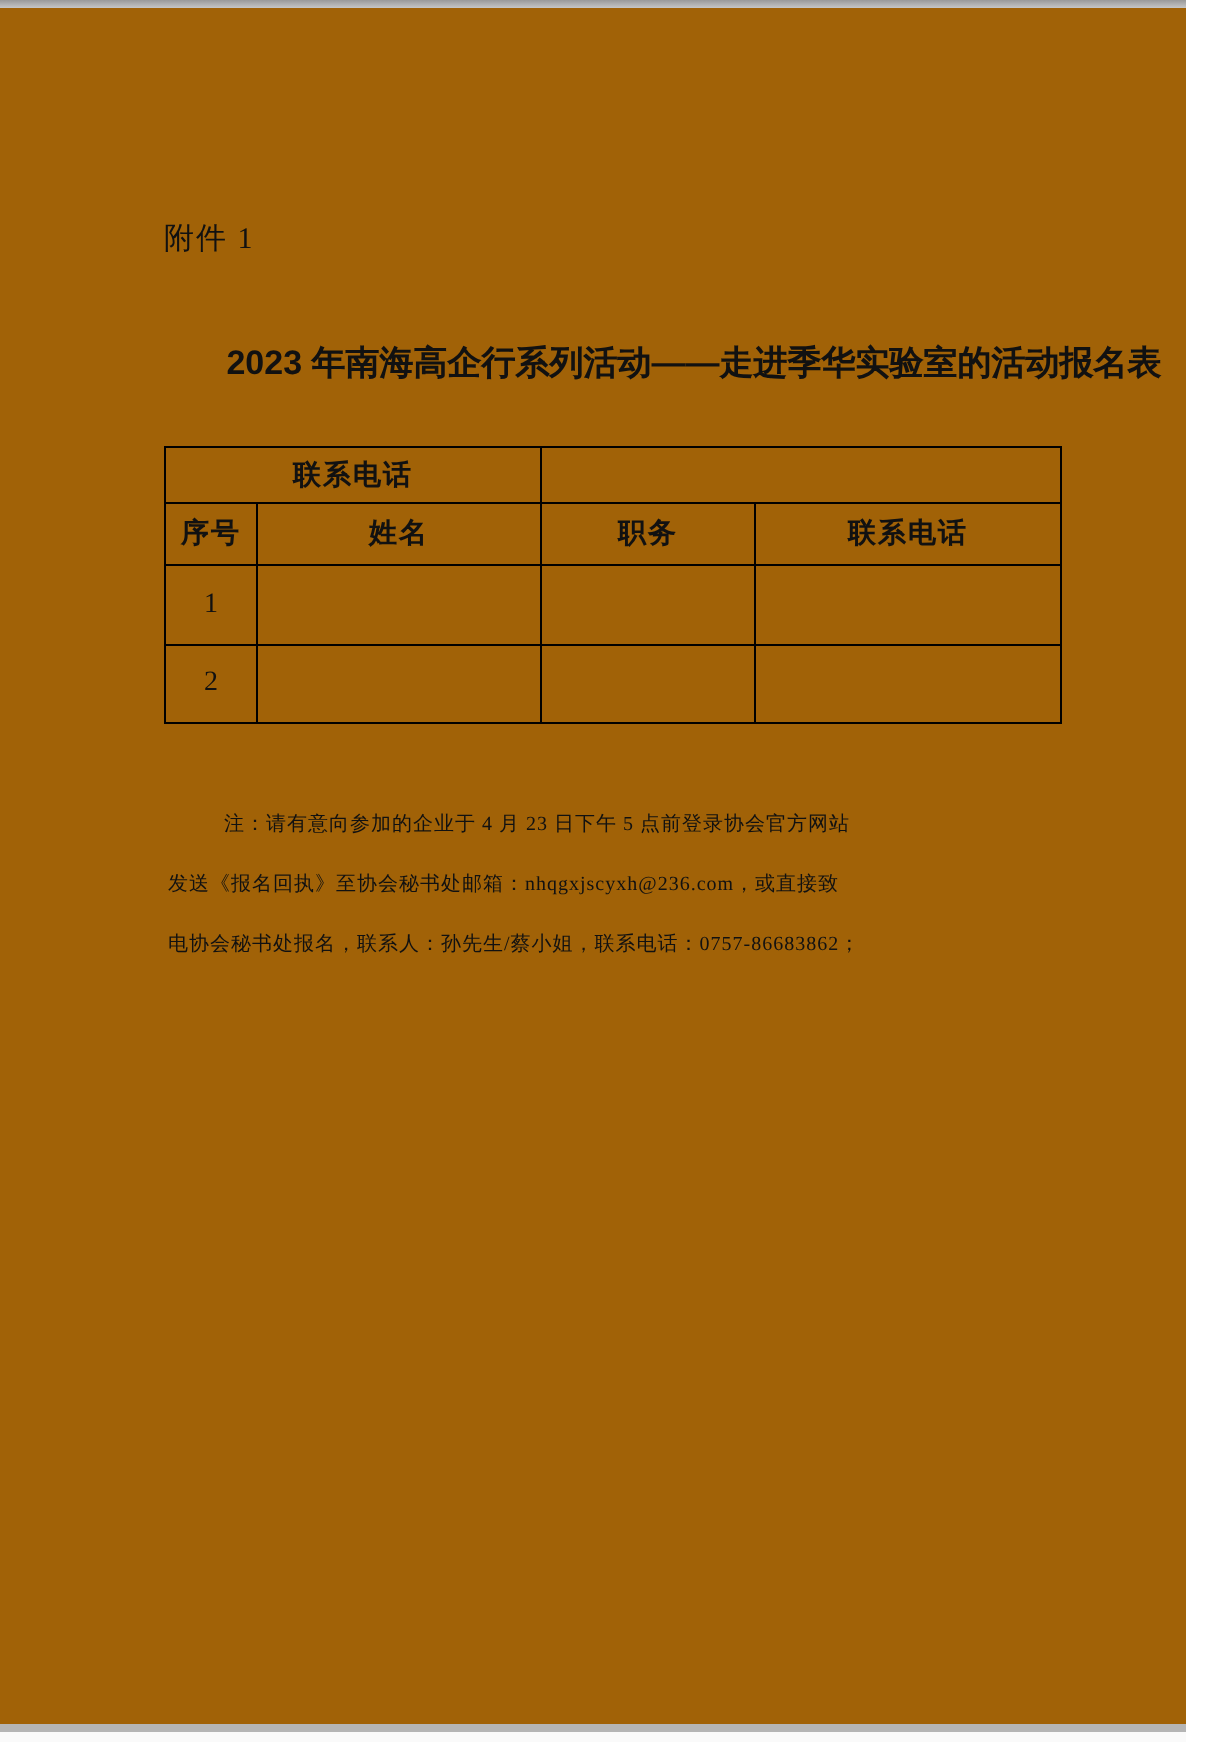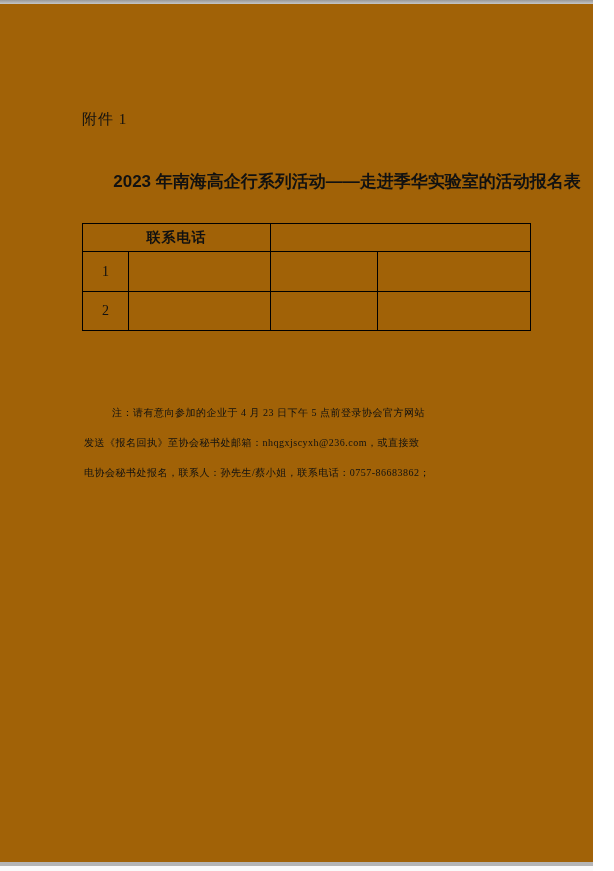--- a/index.html
+++ b/index.html
@@ -116,20 +116,26 @@
       <col style="width:46px">
       <col style="width:142px">
       <col style="width:107px">
       <col style="width:153px">
     </colgroup>
     <tbody>
       <tr class="row-unit">
         <td colspan="2" class="hdr">联系电话</td>
         <td colspan="2"></td>
       </tr>
+      <tr class="row-head">
+        <td class="hdr">序号</td>
+        <td class="hdr">姓名</td>
+        <td class="hdr">职务</td>
+        <td class="hdr">联系电话</td>
+      </tr>
       <tr class="row-data1">
         <td>1</td>
         <td></td>
         <td></td>
         <td></td>
       </tr>
       <tr class="row-data2">
         <td>2</td>
         <td></td>
         <td></td>

